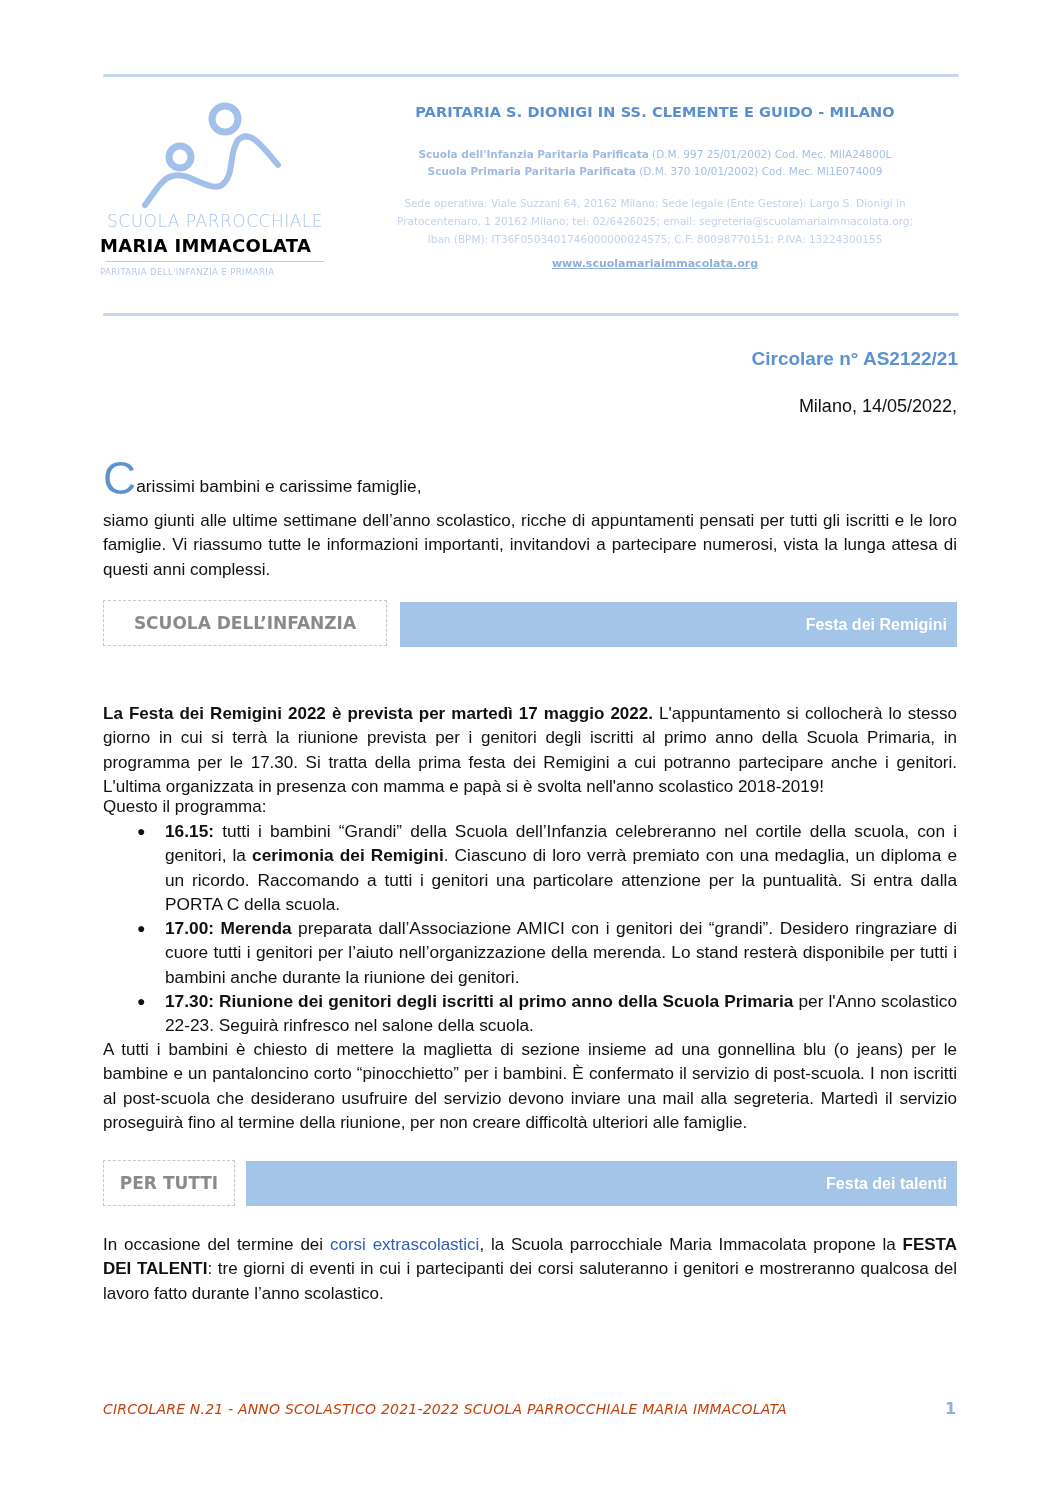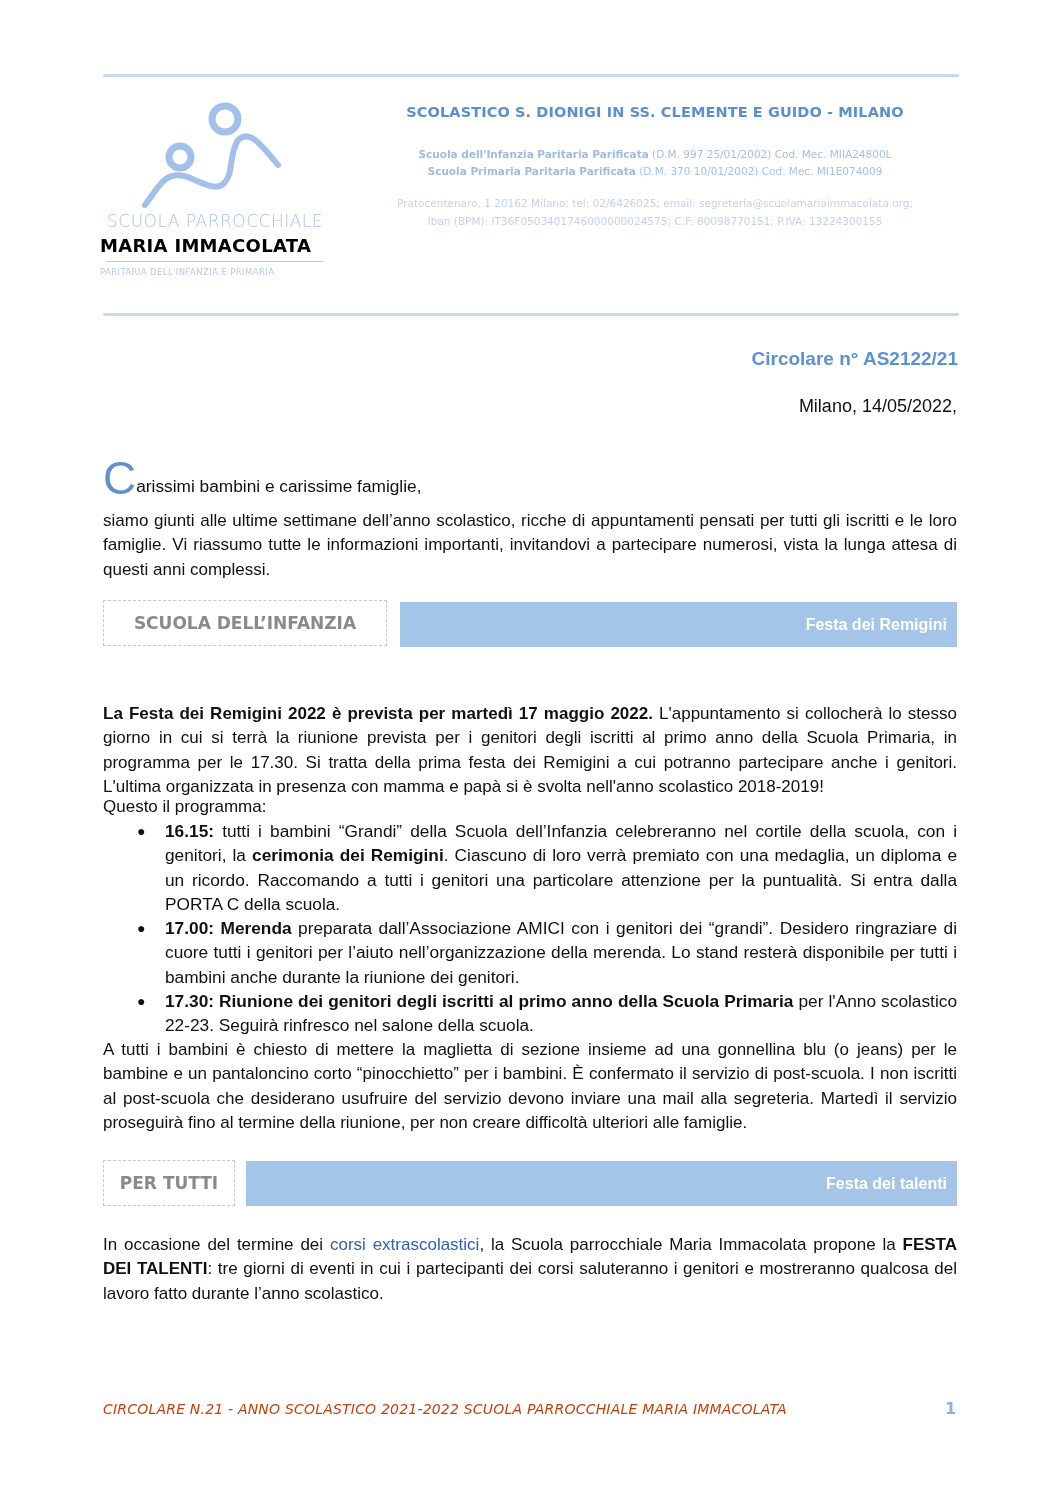--- a/index.html
+++ b/index.html
@@ -72,27 +72,29 @@
       <circle cx="85" cy="24" r="13" fill="none" stroke="#a3c0ea" stroke-width="7"></circle>
       <circle cx="40" cy="62" r="11" fill="none" stroke="#a3c0ea" stroke-width="7"></circle>
       <path d="M5,110 C20,90 25,75 48,82 C62,88 75,95 82,90 C95,80 88,60 98,45 C108,35 118,45 138,70" fill="none" stroke="#a3c0ea" stroke-width="6" stroke-linecap="round"></path>
     </svg>
     <div class="l1">SCUOLA PARROCCHIALE</div>
     <div class="l2">MARIA IMMACOLATA</div>
     <div class="lline"></div>
     <div class="l3">PARITARIA DELL'INFANZIA E PRIMARIA</div>
   </div>
 
-  <div class="hdr title">SCOLASTICO S. DIONIGI IN SS. CLEMENTE E GUIDO - MILANO</div>
+  <div class="hdr title">PARITARIA S. DIONIGI IN SS. CLEMENTE E GUIDO - MILANO</div>
   <div class="hdr reg reg1"><b>Scuola dell'Infanzia Paritaria Parificata</b><span> (D.M. 997 25/01/2002) Cod. Mec. MIIA24800L</span></div>
   <div class="hdr reg reg2"><b>Scuola Primaria Paritaria Parificata</b><span> (D.M. 370 10/01/2002) Cod. Mec.  MI1E074009</span></div>
   <div class="hdr addr">
+    <div>Sede operativa: Viale Suzzani 64, 20162 Milano; Sede legale (Ente Gestore): Largo S. Dionigi in</div>
     <div>Pratocentenaro, 1 20162 Milano; tel: 02/6426025; email: segreteria@scuolamariaimmacolata.org;</div>
     <div>Iban (BPM): IT36F0503401746000000024575; C.F: 80098770151; P.IVA: 13224300155</div>
   </div>
+  <div class="hdr web">www.scuolamariaimmacolata.org</div>
 
   <div class="rule bottom"></div>
 
   <div class="circ">Circolare n° AS2122/21</div>
   <div class="place">Milano, 14/05/2022,</div>
 
   <div class="greet"><span class="cap">C</span><span>arissimi bambini e carissime famiglie,</span></div>
 
   <div class="body-text p1">siamo giunti alle ultime settimane dell’anno scolastico, ricche di appuntamenti pensati per tutti gli iscritti e le loro famiglie. Vi riassumo tutte le informazioni importanti, invitandovi a partecipare numerosi, vista la lunga attesa di questi anni complessi.</div>
 

